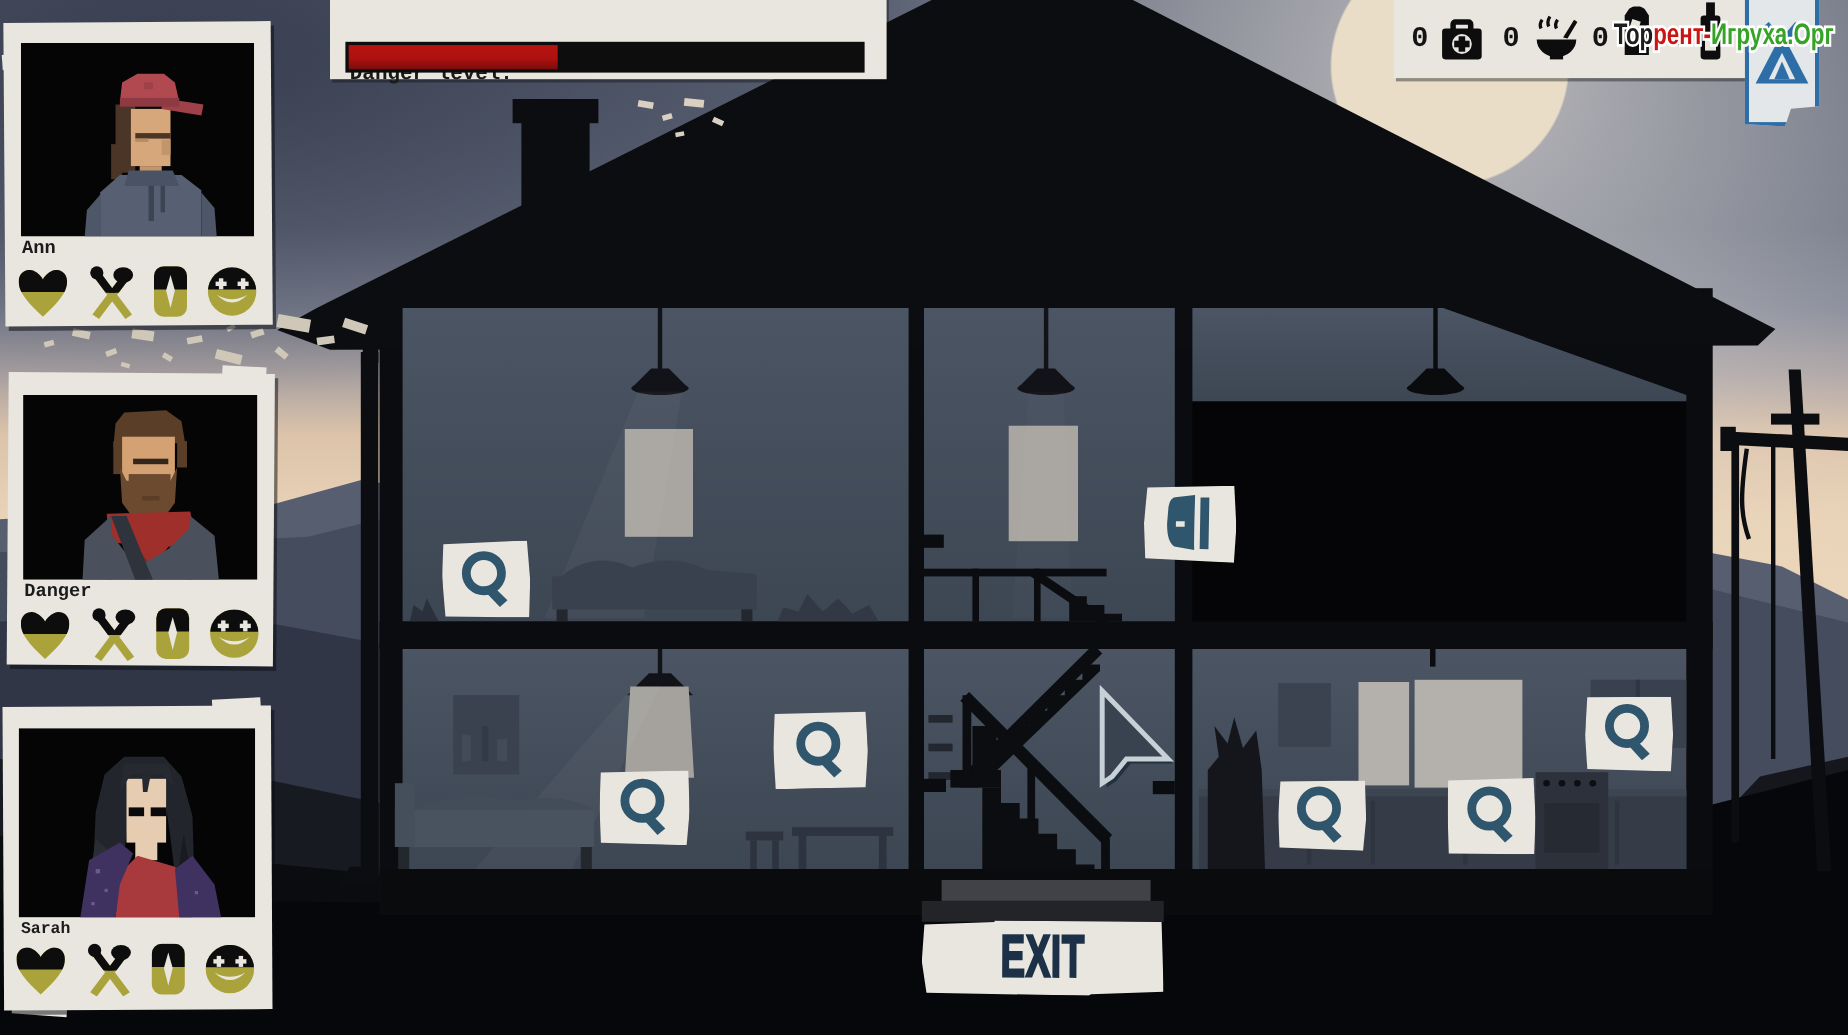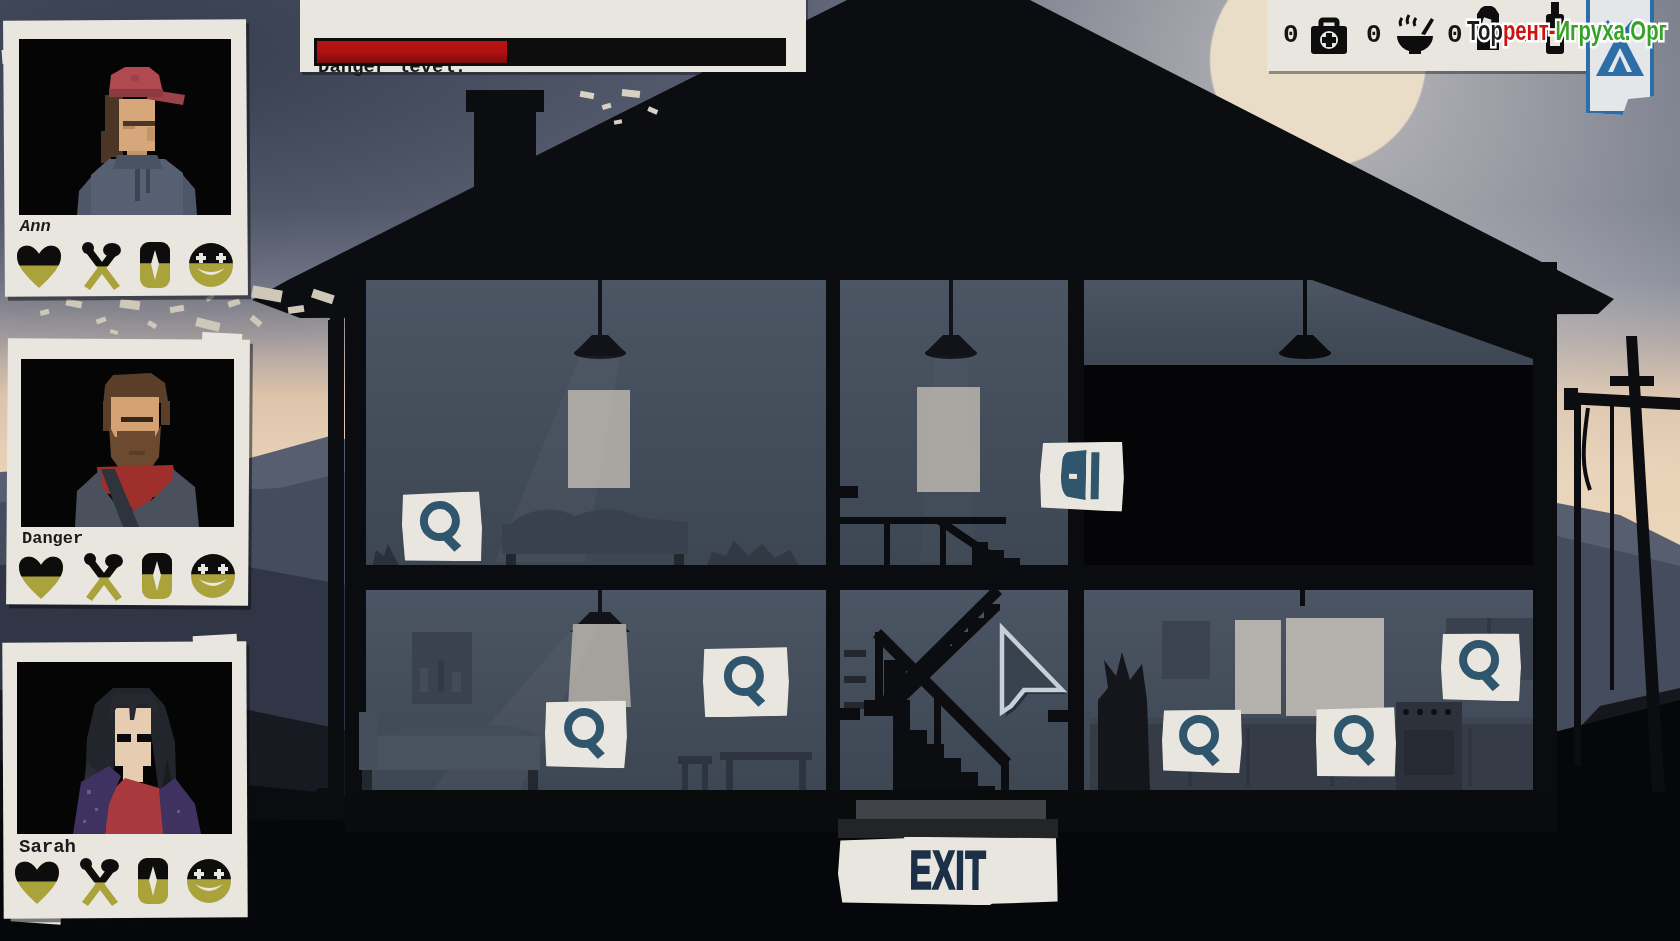--- a/index.html
+++ b/index.html
@@ -349,21 +349,21 @@
 <rect x="108" y="112" width="20" height="12" fill="#c3956a"></rect>
 
 <path d="M72,176 L72,136 L90,120 L146,120 L164,134 L164,176 Z" fill="#566072"></path>
 <path d="M98,116 L138,116 L144,130 L94,130 Z" fill="#495364"></path>
 <rect x="116" y="130" width="5" height="32" fill="#3b4453"></rect>
 <rect x="127" y="130" width="4" height="24" fill="#3b4453"></rect>
 <path d="M72,176 L72,138 L60,152 L58,176 Z" fill="#4d5768"></path>
 <path d="M164,176 L164,136 L176,150 L178,176 Z" fill="#4d5768"></path>
 </svg>
 
-<div class="abs" style="left:16px;top:199px;font-family:'Liberation Mono',monospace;font-weight:bold;font-size:17px;color:#1b1b1b;font-style:italic;">Ann</div>
+<div class="abs" style="left:16px;top:199px;font-family:'Liberation Mono',monospace;font-weight:bold;font-size:17px;color:#1b1b1b;">Ann</div>
 
 <svg class="abs" style="left:10px;top:224px" width="50" height="48" viewBox="0 0 50 48">
 <path d="M25,46 C11,33 3,24 3,14 C3,5 11,2 16,4 C21,6 24,10 25,12 C26,10 29,6 34,4 C39,2 47,5 47,14 C47,24 39,33 25,46 Z" fill="#aaa33c"></path>
 <path d="M25,46 C11,33 3,24 3,14 C3,5 11,2 16,4 C21,6 24,10 25,12 C26,10 29,6 34,4 C39,2 47,5 47,14 C47,24 39,33 25,46 Z" fill="#0d0d0d" clip-path="polygon(0 0,100% 0,100% 47%,0 47%)"></path>
 </svg>
 
 <svg class="abs" style="left:72px;top:222px" width="52" height="50" viewBox="0 0 52 50">
 <g>
 <path d="M8,46 L38,6 L44,10 L14,50 Z" fill="#aaa33c"></path>
 <path d="M44,46 L14,6 L8,10 L38,50 Z" fill="#aaa33c"></path>
@@ -480,21 +480,21 @@
 
 <path d="M56,172 L64,120 L92,104 L104,114 L92,142 L88,172 Z" fill="#3f3260"></path>
 
 <path d="M146,172 L142,128 L158,116 L178,142 L184,172 Z" fill="#3f3260"></path>
 <rect x="70" y="128" width="4" height="4" fill="#675a92"></rect>
 <rect x="78" y="146" width="3" height="3" fill="#675a92"></rect>
 <rect x="66" y="158" width="3" height="3" fill="#675a92"></rect>
 <rect x="160" y="148" width="3" height="3" fill="#675a92"></rect>
 </svg>
 
-<div class="abs" style="left:16px;top:194px;font-family:'Liberation Mono',monospace;font-weight:bold;font-size:19px;color:#1b1b1b;">Sarah</div>
+<div class="abs" style="left:16px;top:194px;font-family:'Liberation Mono',monospace;font-weight:bold;font-size:15px;color:#1b1b1b;">Sarah</div>
 
 <svg class="abs" style="left:9px;top:216px" width="50" height="48" viewBox="0 0 50 48">
 <path d="M25,46 C11,33 3,24 3,14 C3,5 11,2 16,4 C21,6 24,10 25,12 C26,10 29,6 34,4 C39,2 47,5 47,14 C47,24 39,33 25,46 Z" fill="#aaa33c"></path>
 <path d="M25,46 C11,33 3,24 3,14 C3,5 11,2 16,4 C21,6 24,10 25,12 C26,10 29,6 34,4 C39,2 47,5 47,14 C47,24 39,33 25,46 Z" fill="#0d0d0d" clip-path="polygon(0 0,100% 0,100% 47%,0 47%)"></path>
 </svg>
 
 <svg class="abs" style="left:71px;top:214px" width="52" height="50" viewBox="0 0 52 50">
 <path d="M8,46 L38,6 L44,10 L14,50 Z" fill="#aaa33c"></path>
 <path d="M44,46 L14,6 L8,10 L38,50 Z" fill="#aaa33c"></path>
 <path d="M8,46 L38,6 L44,10 L14,50 Z" fill="#0d0d0d" clip-path="polygon(0 0,100% 0,100% 46%,0 46%)"></path>

